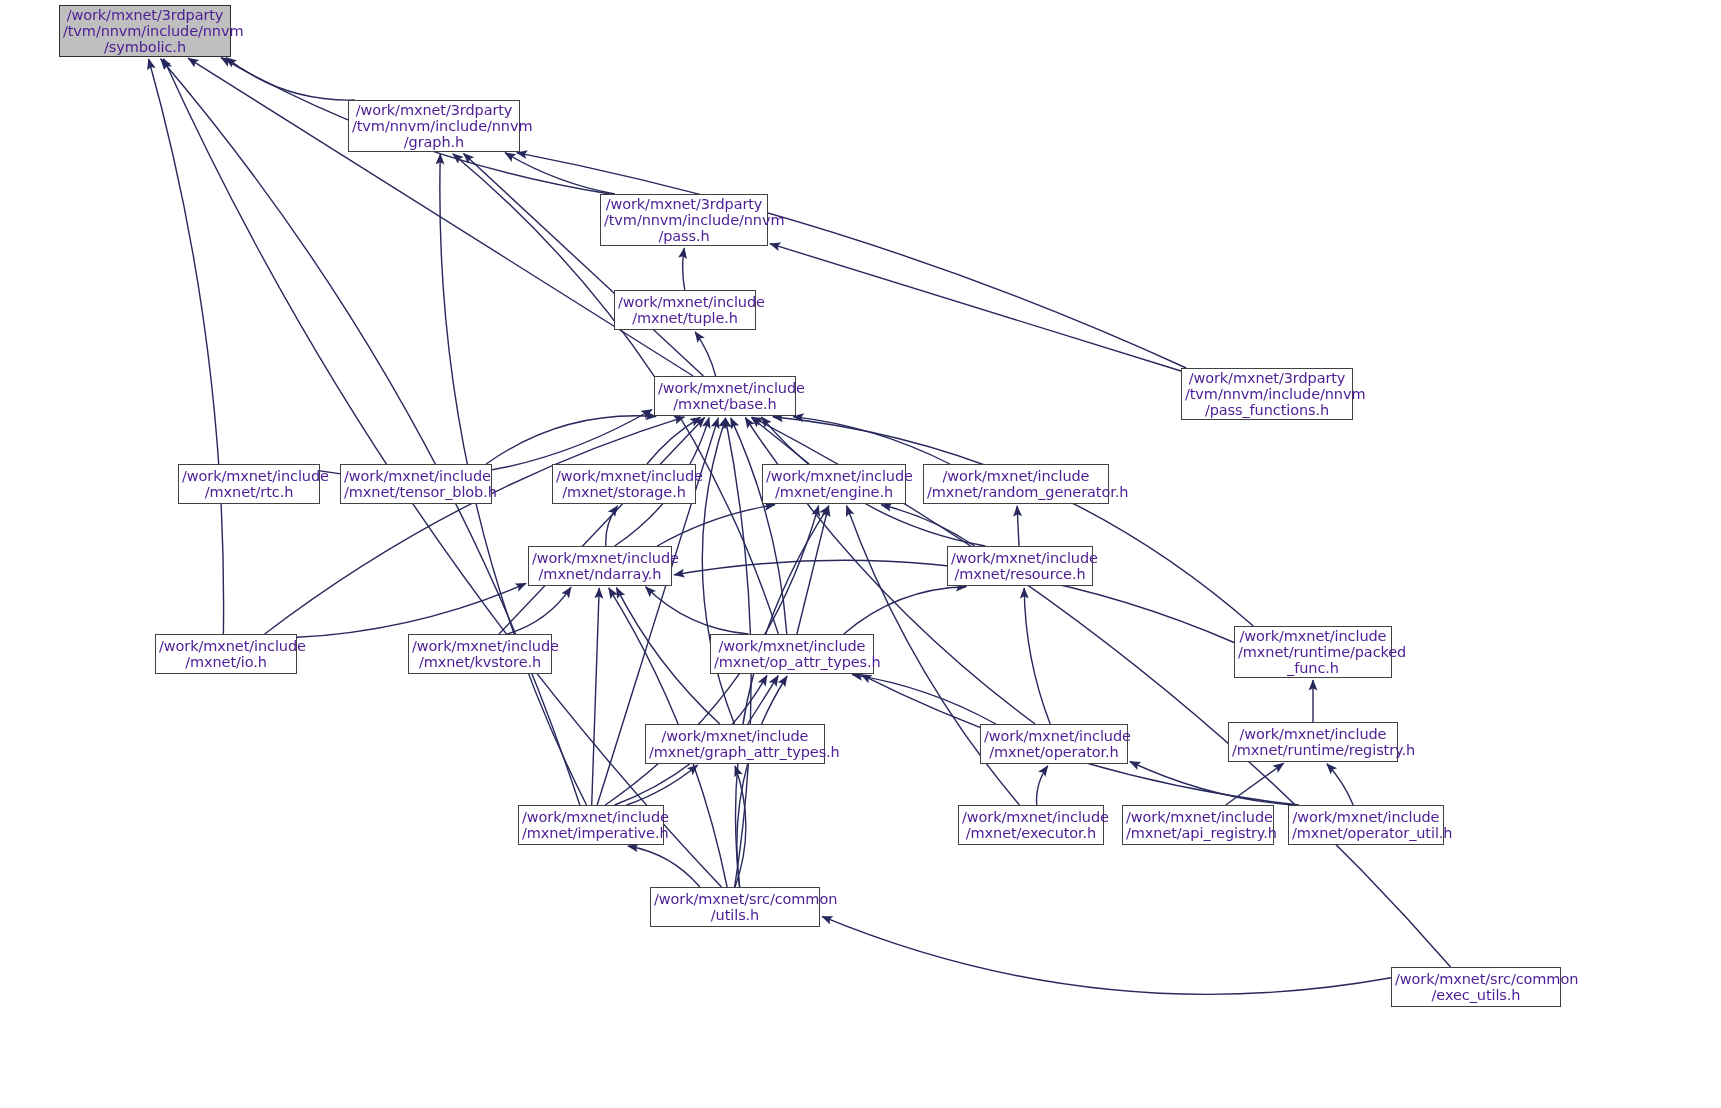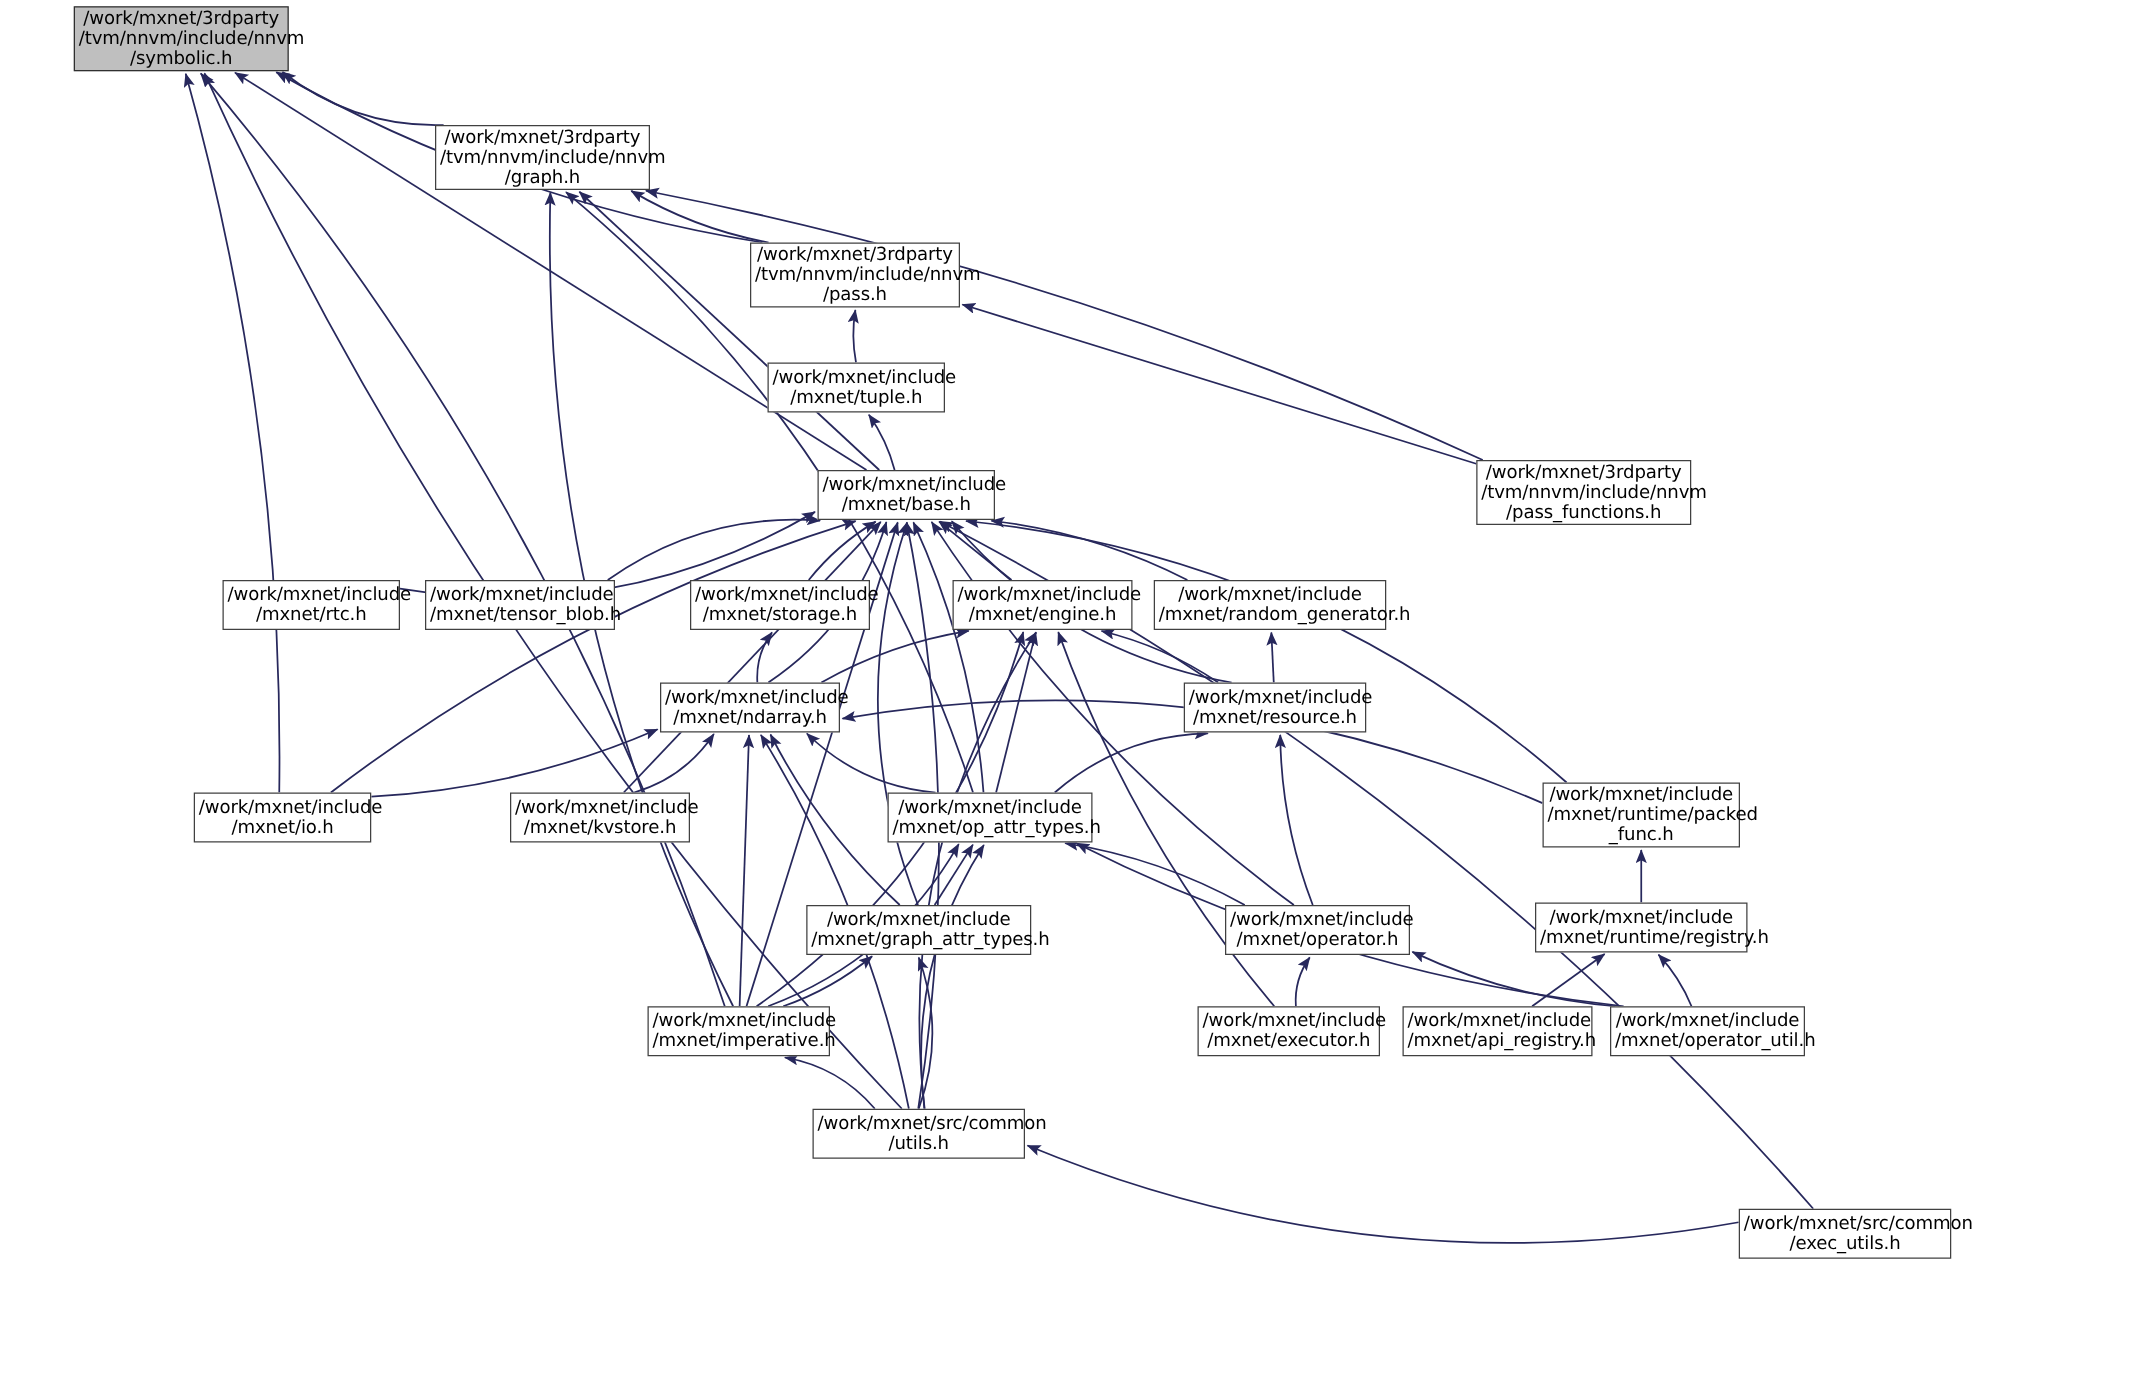--- a/index.html
+++ b/index.html
@@ -29,21 +29,21 @@
     position: absolute;
     box-sizing: border-box;
     border: 1px solid #404040;
     background: #ffffff;
     display: flex;
     align-items: center;
     justify-content: center;
     text-align: center;
     font-size: 14.5px;
     line-height: 1.12;
-    color: #000000;
+    color: #4c1d95;
     white-space: pre-line;
     letter-spacing: -0.1px;
     padding: 0 3px;
   }
   .node.root {
     background: #bfbfbf;
     border-color: #303030;
   }
   .node span {
     display: block;

